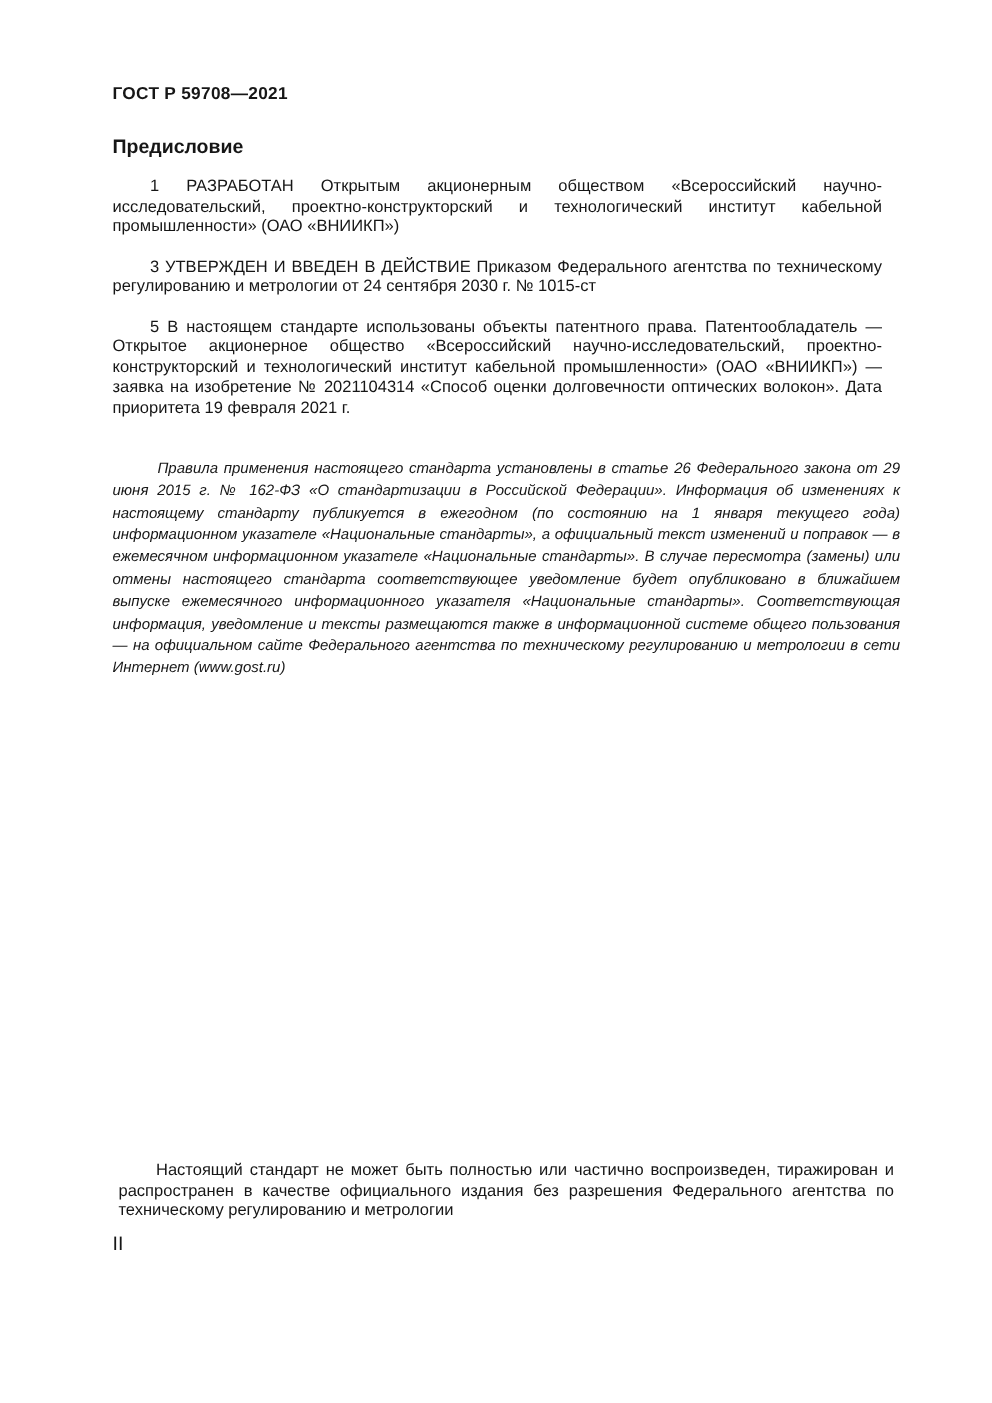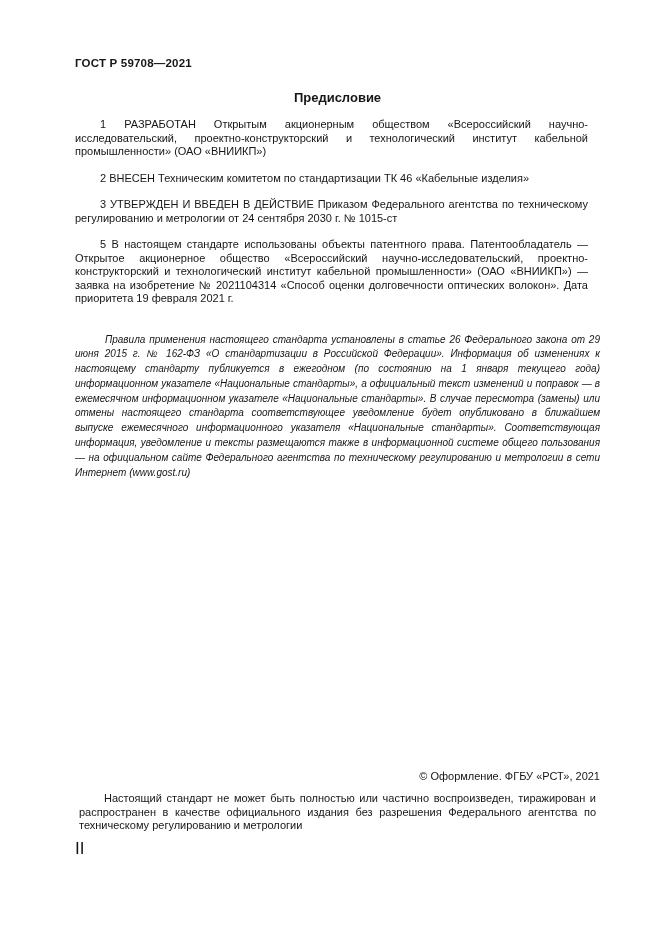--- a/index.html
+++ b/index.html
@@ -21,21 +21,20 @@
     left: 75px;
     right: 61px;
     top: 57px;
   }
   .doc-header {
     font-size: 11.5px;
     font-weight: bold;
     letter-spacing: 0.2px;
   }
   .doc-title {
-    text-align: center;
     font-size: 13px;
     font-weight: bold;
     margin-top: 21px;
     margin-bottom: 6px;
   }
   .para {
     font-size: 11px;
     line-height: 13.5px;
     text-align: justify;
     text-indent: 25px;
@@ -61,51 +60,49 @@
     margin: 0 0 10px 0;
   }
   .restriction {
     font-size: 11px;
     line-height: 13.5px;
     text-align: justify;
     text-indent: 25px;
     margin: 4px;
   }
   .page-number {
-    font-size: 17px;
+    font-size: 13px;
     margin-top: 6px;
   }
 </style>
 </head>
 <body>
 
 <div class="page">
 
   <div class="content">
 
     <div class="doc-header">ГОСТ Р 59708—2021</div>
 
     <div class="doc-title">Предисловие</div>
 
     <p class="para">1 РАЗРАБОТАН Открытым акционерным обществом «Всероссийский научно-исследовательский, проектно-конструкторский и технологический институт кабельной промышленности» (ОАО «ВНИИКП»)</p>
 
-    <p class="para">2 ВНЕСЕН Техническим комитетом по стандартизации ТК 46 «Кабельные изделия»</p>
 
     <p class="para">3 УТВЕРЖДЕН И ВВЕДЕН В ДЕЙСТВИЕ Приказом Федерального агентства по техническому регулированию и метрологии от 24 сентября 2030 г. № 1015-ст</p>
 
 
     <p class="para">5 В настоящем стандарте использованы объекты патентного права. Патентообладатель — Открытое акционерное общество «Всероссийский научно-исследовательский, проектно-конструкторский и технологический институт кабельной промышленности» (ОАО «ВНИИКП») — заявка на изобретение № 2021104314 «Способ оценки долговечности оптических волокон». Дата приоритета 19 февраля 2021 г.</p>
 
     <p class="rules-note">Правила применения настоящего стандарта установлены в статье 26 Федерального закона от 29 июня 2015 г. № 162-ФЗ «О стандартизации в Российской Федерации». Информация об изменениях к настоящему стандарту публикуется в ежегодном (по состоянию на 1 января текущего года) информационном указателе «Национальные стандарты», а официальный текст изменений и поправок — в ежемесячном информационном указателе «Национальные стандарты». В случае пересмотра (замены) или отмены настоящего стандарта соответствующее уведомление будет опубликовано в ближайшем выпуске ежемесячного информационного указателя «Национальные стандарты». Соответствующая информация, уведомление и тексты размещаются также в информационной системе общего пользования — на официальном сайте Федерального агентства по техническому регулированию и метрологии в сети Интернет (www.gost.ru)</p>
 
   </div>
 
   <div class="footer">
 
-    <p class="copyright">© Оформление. ФГБУ «РСТ», 2021</p>
 
     <p class="restriction">Настоящий стандарт не может быть полностью или частично воспроизведен, тиражирован и распространен в качестве официального издания без разрешения Федерального агентства по техническому регулированию и метрологии</p>
 
     <div class="page-number">II</div>
 
   </div>
 
 </div>
 
 </body></html>

